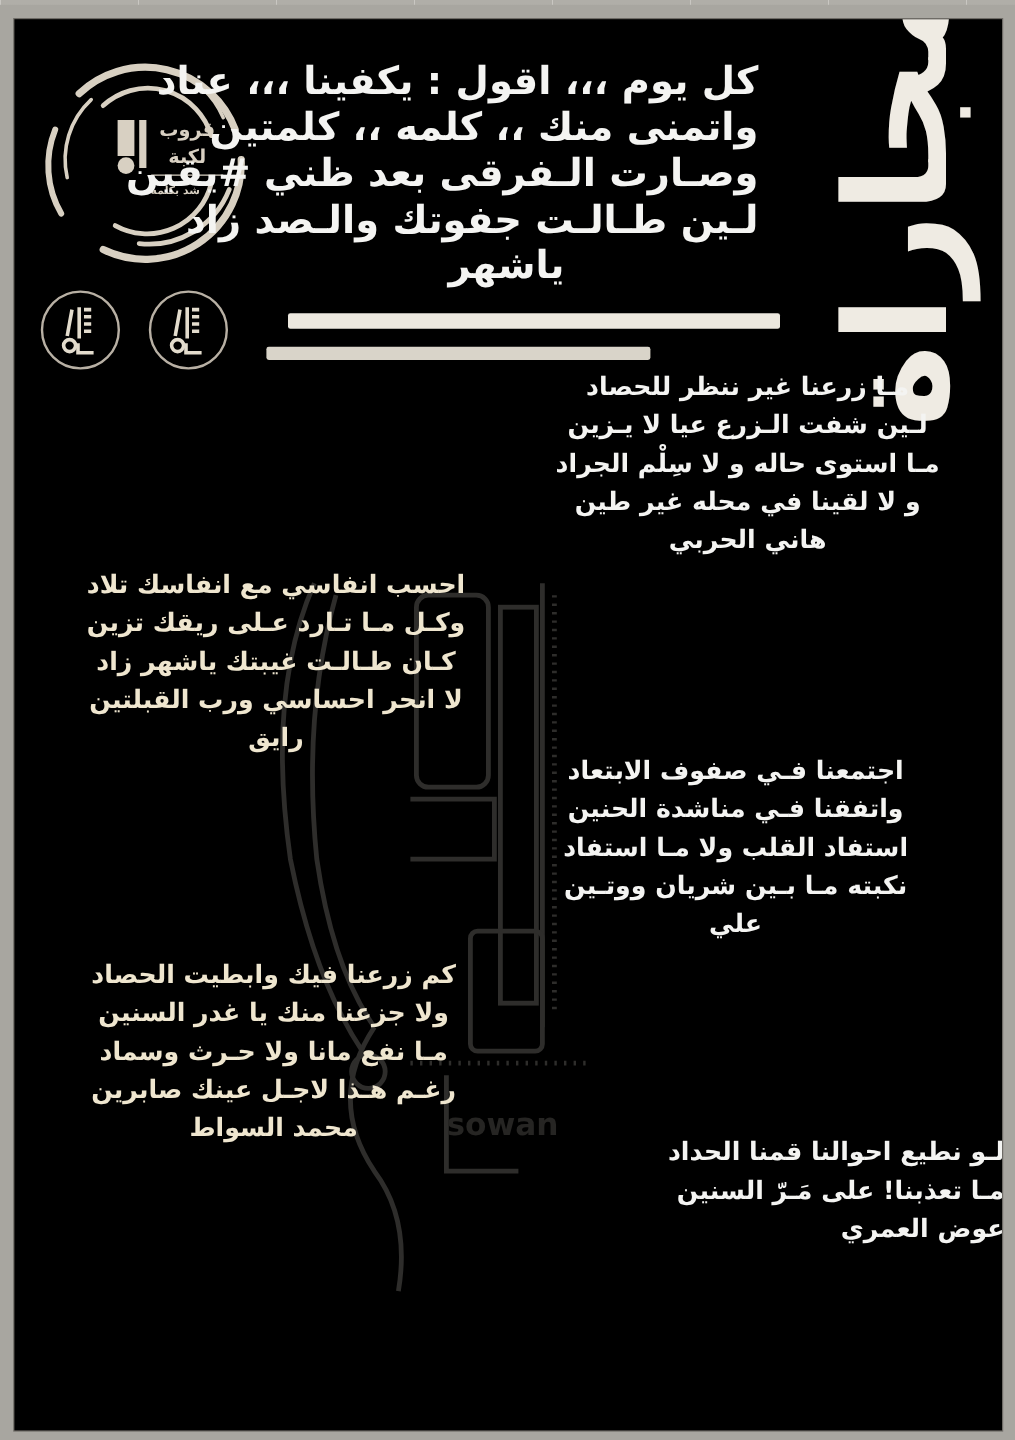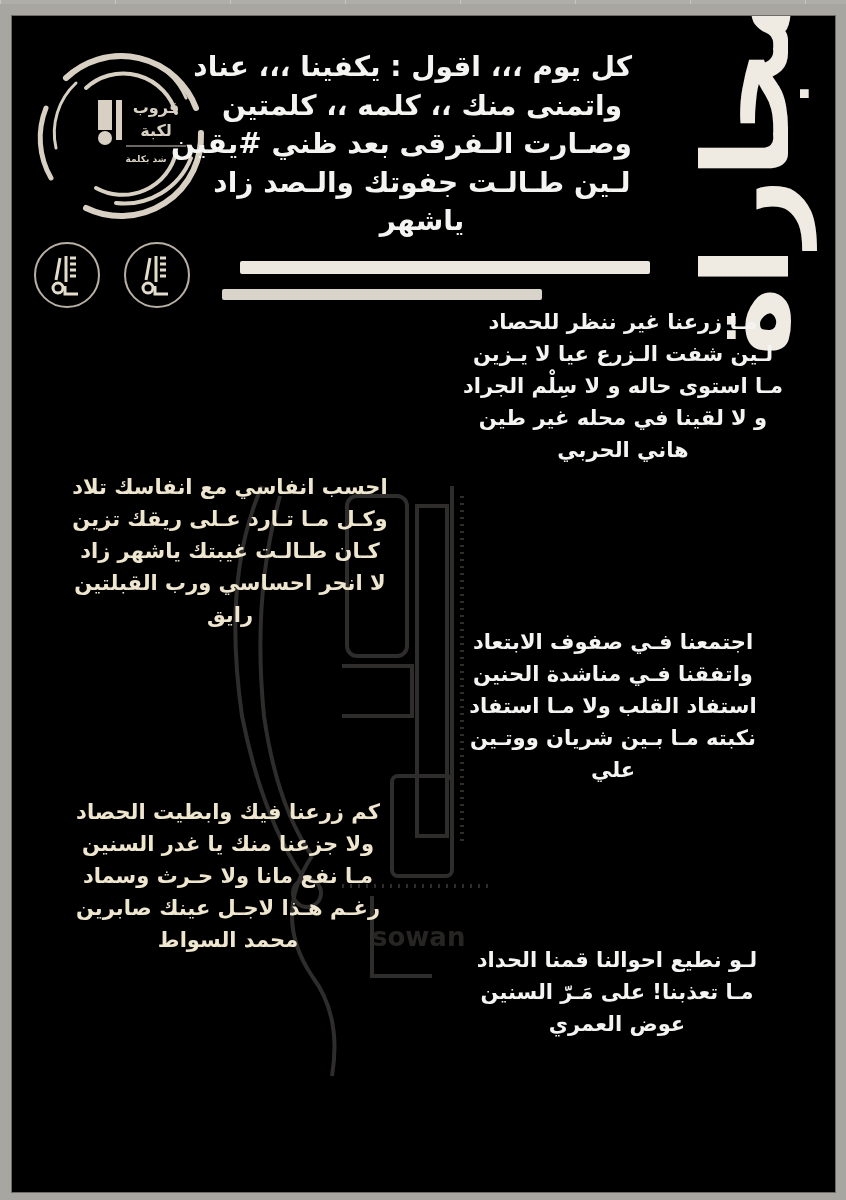--- a/index.html
+++ b/index.html
@@ -41,26 +41,26 @@
   .bar1 { left: 228px; top: 245px; width: 410px; height: 13px; }
   .bar2 { left: 210px; top: 273px; width: 320px; height: 11px; background: #d9d4c9; }
   .poem {
     position: absolute; direction: rtl; text-align: center;
     font-family: "DejaVu Sans", sans-serif; font-weight: bold;
     line-height: 32px; font-size: 21px;
   }
   .poem .line { display: block; white-space: nowrap; }
   .white { color: #f4f4f2; }
   .cream { color: #efe6cf; }
-  .intro { left: 200px; top: 32px; width: 420px; font-size: 28px; line-height: 38.5px; }
+  .intro { left: 200px; top: 32px; width: 420px; font-size: 32px; line-height: 38.5px; }
   .p1 { left: 396px; top: 290px; width: 430px; }
   .p2 { left: 18px; top: 455px; width: 400px; }
   .p3 { left: 386px; top: 610px; width: 430px; }
   .p4 { left: 16px; top: 780px; width: 400px; }
-  .p5 { left: 385px; top: 928px; width: 440px; }
+  .p5 { left: 385px; top: 928px; width: 440px; text-align: right; }
 </style>
 </head>
 <body>
 
 <div class="topgrid"></div>
 
 <div class="panel">
 
   <svg class="watermark" viewBox="0 0 823 1176">
     <g fill="none" stroke="#2e2d2b" stroke-width="4">

